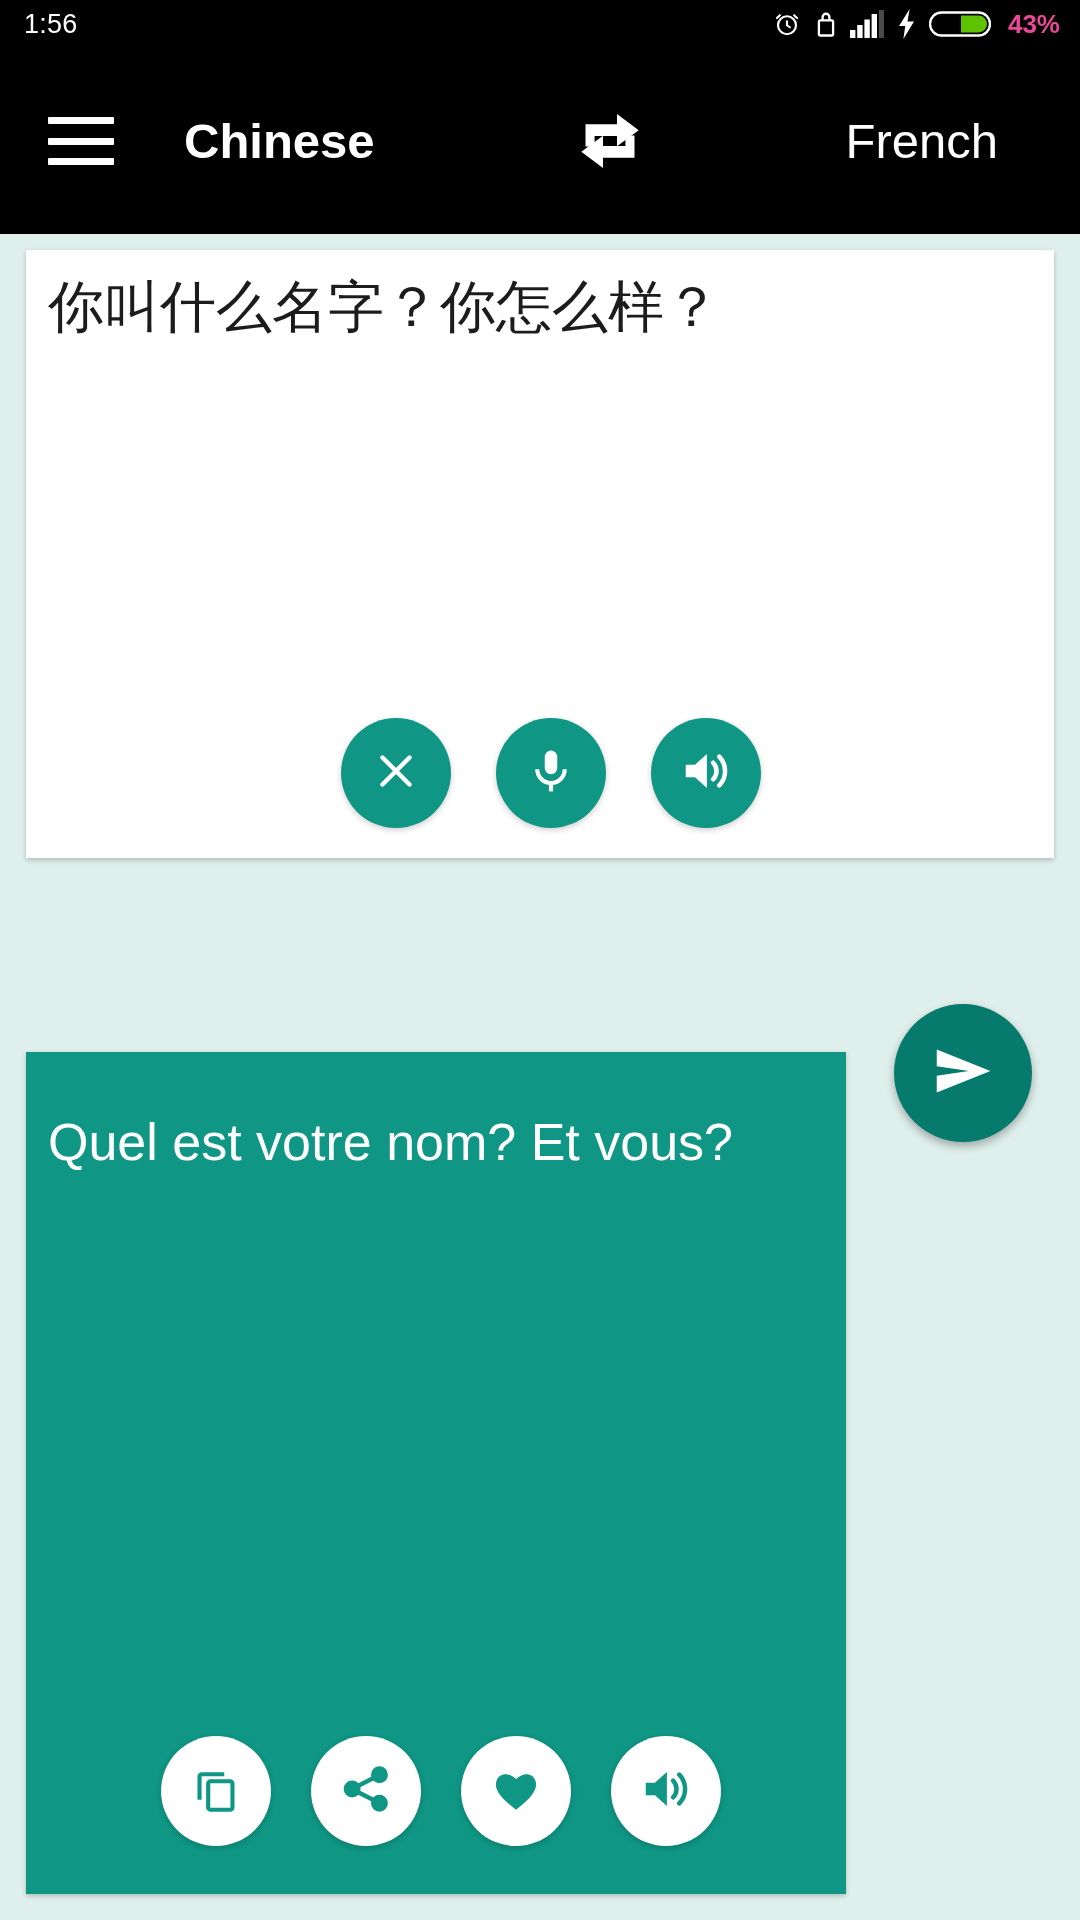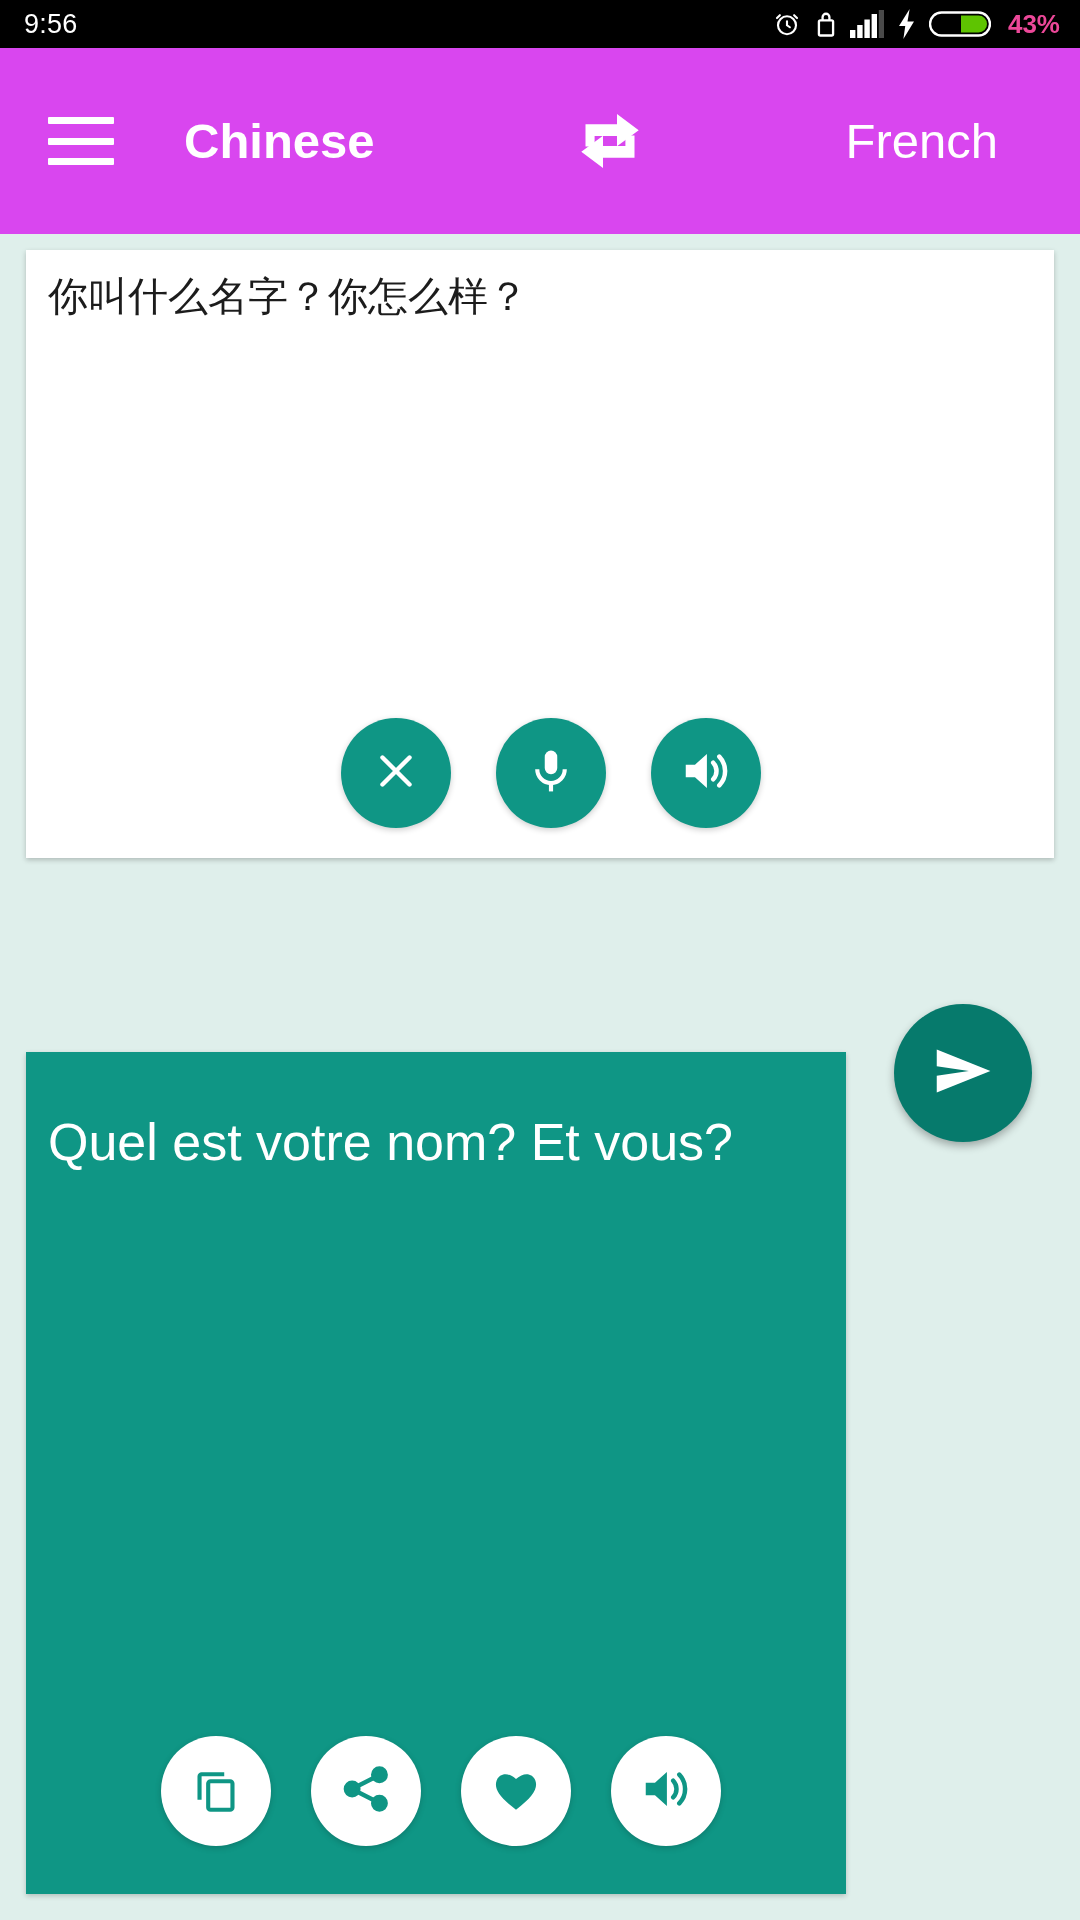--- a/index.html
+++ b/index.html
@@ -18,21 +18,21 @@
     padding:0 20px 0 24px; color:#fff;
   }
   .status-time{ font-size:27px; font-weight:400; letter-spacing:.2px; color:#fff; line-height:1; }
   .status-right{ margin-left:auto; display:flex; align-items:center; gap:13px; }
   .status-right svg{ display:block; }
   .battery-pct{ font-size:26px; font-weight:700; color:#ec4899; line-height:1; margin-left:4px; }
 
   
   .appbar{
     position:absolute; top:48px; left:0; width:1080px; height:186px;
-    background:#d946ef; display:flex; align-items:center;justify-content:center;
+    background:#000000; display:flex; align-items:center;justify-content:center;
   }
   .hamburger{
     width:66px; height:48px; margin-left:48px;
     display:flex; flex-direction:column; justify-content:space-between;
     cursor:pointer;
   }
   .hamburger i{ display:block; height:7px; background:#fff; border-radius:1px; }
   .lang{
     color:#fff; font-size:49px; font-weight:700; line-height:1;
     white-space:nowrap;
@@ -45,21 +45,21 @@
   .lang-dst{ margin-right:82px; font-weight:400; }
 
   
   .source-card{
     position:absolute; left:26px; top:250px; width:1028px; height:608px;
     background:#fff;
     box-shadow:0 2px 5px rgba(0,0,0,.22);
   }
   .source-text{
     position:absolute; left:22px; top:22px; right:22px;
-    font-size:40px; line-height:1.24; color:#1c1c1c;
+    font-size:56px; line-height:1.24; color:#1c1c1c;
     font-weight:500;
     word-break:break-word;
   }
   .src-actions{
     position:absolute; left:0; right:0; bottom:30px;
     display:flex; justify-content:center; align-items:center; gap:45px;
     padding-left:22px;
   }
   .circle-btn{
     width:110px; height:110px; border-radius:50%;
@@ -94,21 +94,21 @@
     display:flex; justify-content:center; align-items:center; gap:40px;
     padding-left:10px;
   }
 </style>
 </head>
 <body>
 
 <div id="app">
 
   <div class="statusbar">
-    <span class="status-time">9:56</span>
+    <span class="status-time">1:56</span>
     <div class="status-right">
 
       <span>
         <svg width="30" height="30" viewBox="0 0 24 24" fill="none" stroke="#fff" stroke-width="1.7">
           <circle cx="12" cy="13" r="7.2"></circle>
           <path d="M12 9.8V13l2.3 1.6" stroke-linecap="round"></path>
           <path d="M6.3 5 4 7.2M17.7 5 20 7.2" stroke-linecap="round"></path>
         </svg>
       </span>
 

